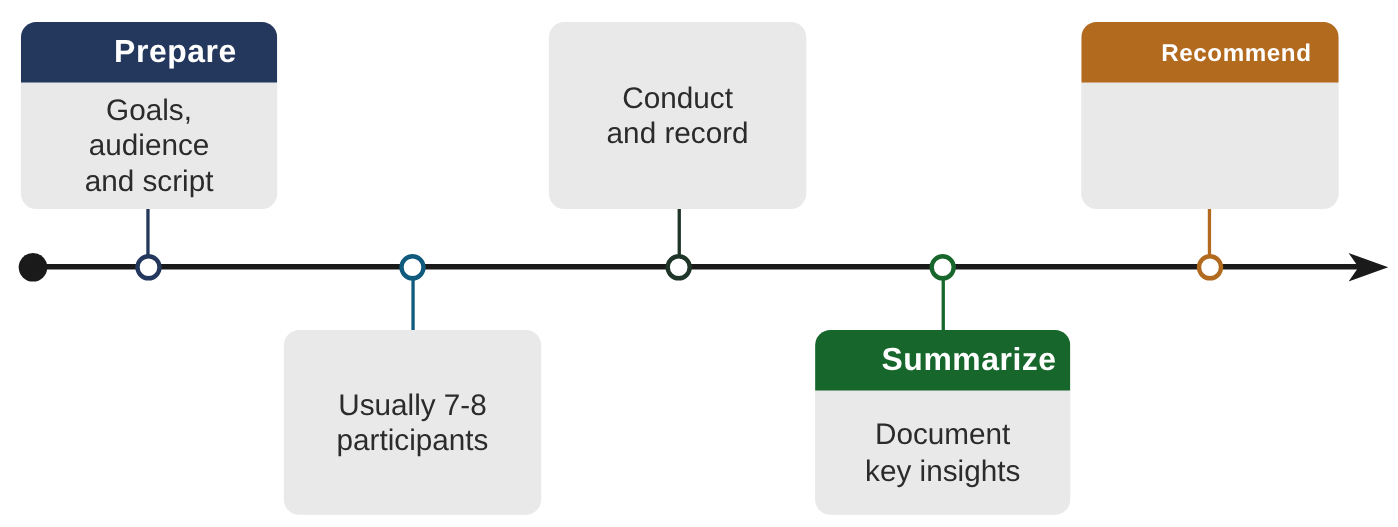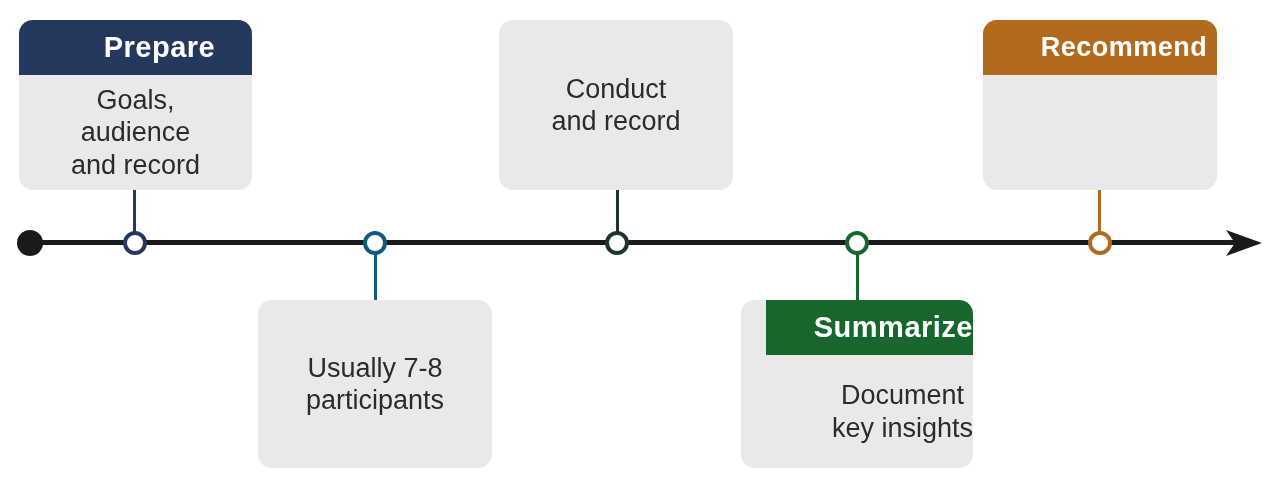--- a/index.html
+++ b/index.html
@@ -87,48 +87,48 @@
   .s1 .node-circle { left: 123px; }
 
   .s2 .card { left: 258px; top: 300px; width: 234px; height: 168px; }
   .s2 .stem { left: 374px; top: 254px; height: 46px; }
   .s2 .node-circle { left: 363px; }
 
   .s3 .card { left: 499px; top: 20px;  width: 234px; height: 170px; }
   .s3 .stem { left: 616px; top: 190px; height: 42px; }
   .s3 .node-circle { left: 605px; }
 
-  .s4 .card { left: 741px; top: 300px; width: 232px; height: 168px; align-items: flex-end; }
+  .s4 .card { left: 741px; top: 300px; width: 232px; height: 168px; }
   .s4 .stem { left: 856px; top: 254px; height: 46px; }
   .s4 .node-circle { left: 845px; }
 
   .s5 .card { left: 983px; top: 20px;  width: 234px; height: 170px; }
   .s5 .stem { left: 1098px; top: 190px; height: 42px; }
   .s5 .node-circle { left: 1088px; }
-  .s5 .card-header { font-size: 27px; }
+  .s5 .card-header { font-size: 22px; }
 </style>
 </head>
 <body>
 
 <div class="canvas">
 
   <div class="axis-line"></div>
   <div class="axis-start-dot"></div>
   <svg class="axis-arrowhead" viewBox="0 0 36 28" xmlns="http://www.w3.org/2000/svg">
     <polygon points="0,1 36,14 0,27 9,14" fill="#1a1a1a"></polygon>
   </svg>
 
   <div class="stage s1" style="--accent: #24375c;">
     <div class="stem"></div>
     <div class="node-circle"></div>
     <div class="card">
       <div class="card-header">Prepare</div>
       <div class="card-body">Goals,
 audience
-and record</div>
+and script</div>
     </div>
   </div>
 
   <div class="stage s2" style="--accent: #0f5a7d;">
     <div class="stem"></div>
     <div class="node-circle"></div>
     <div class="card">
       <div class="card-body">Usually 7-8
 participants</div>
     </div>

